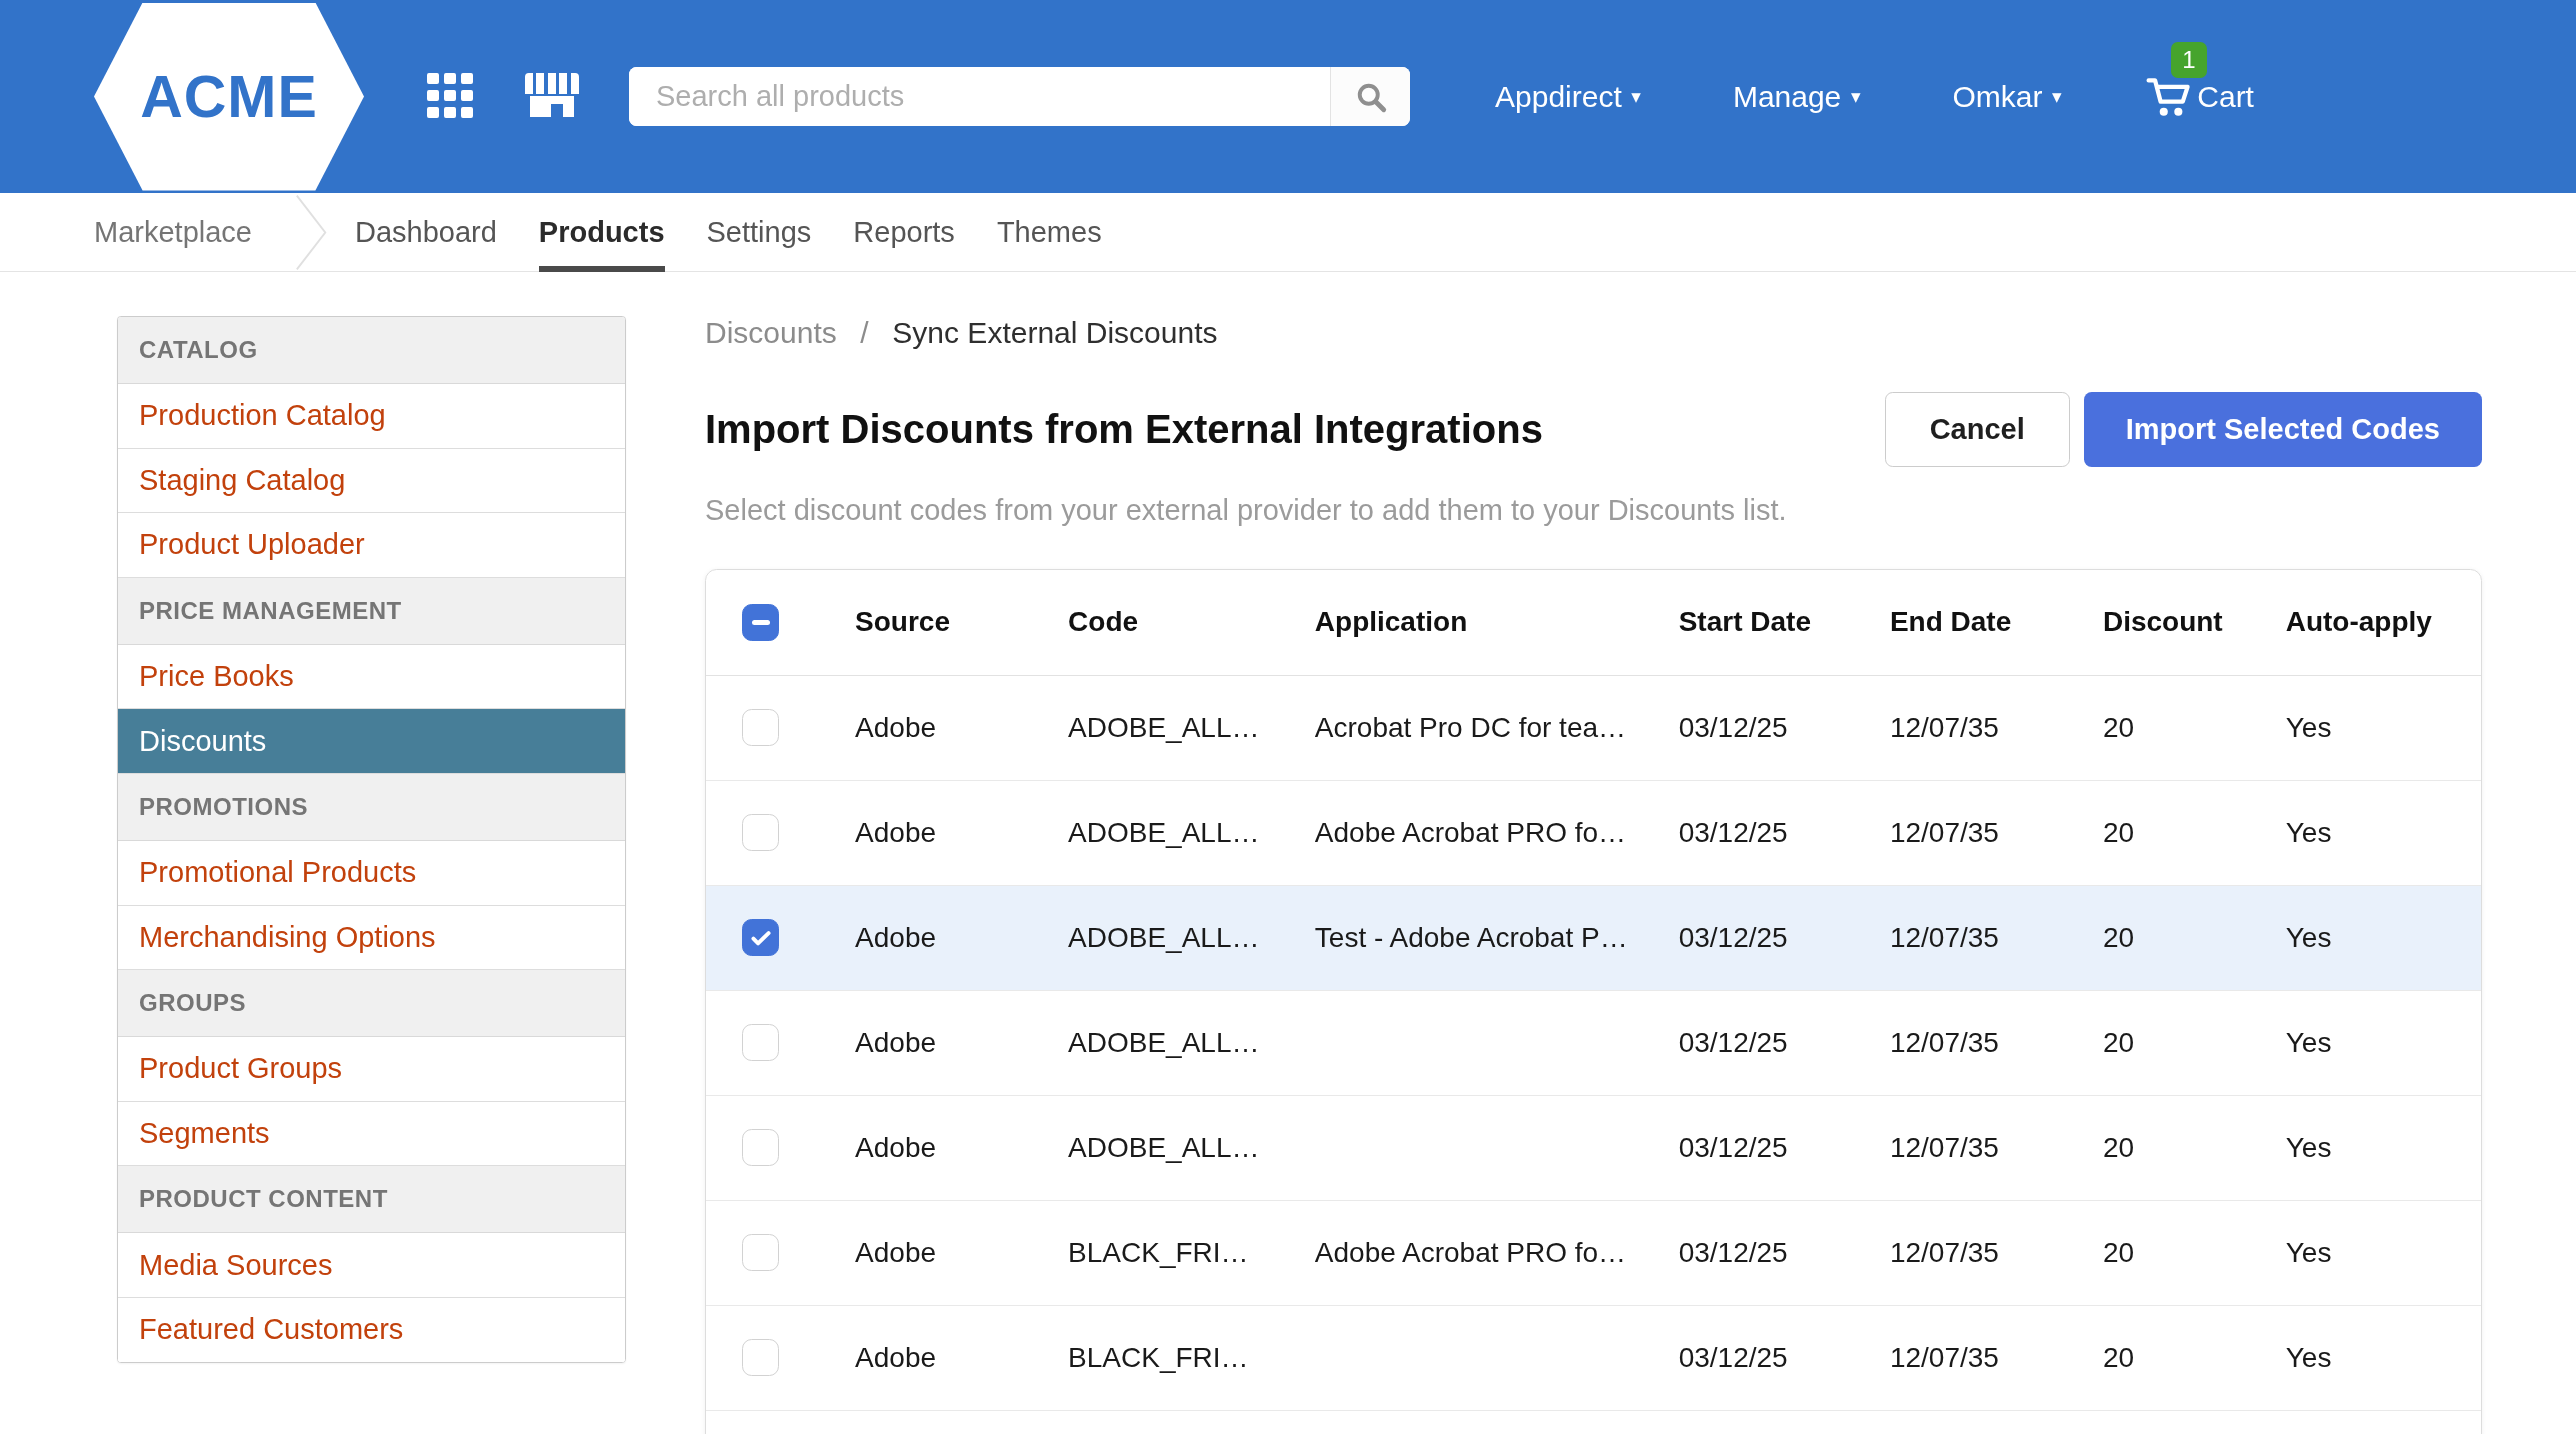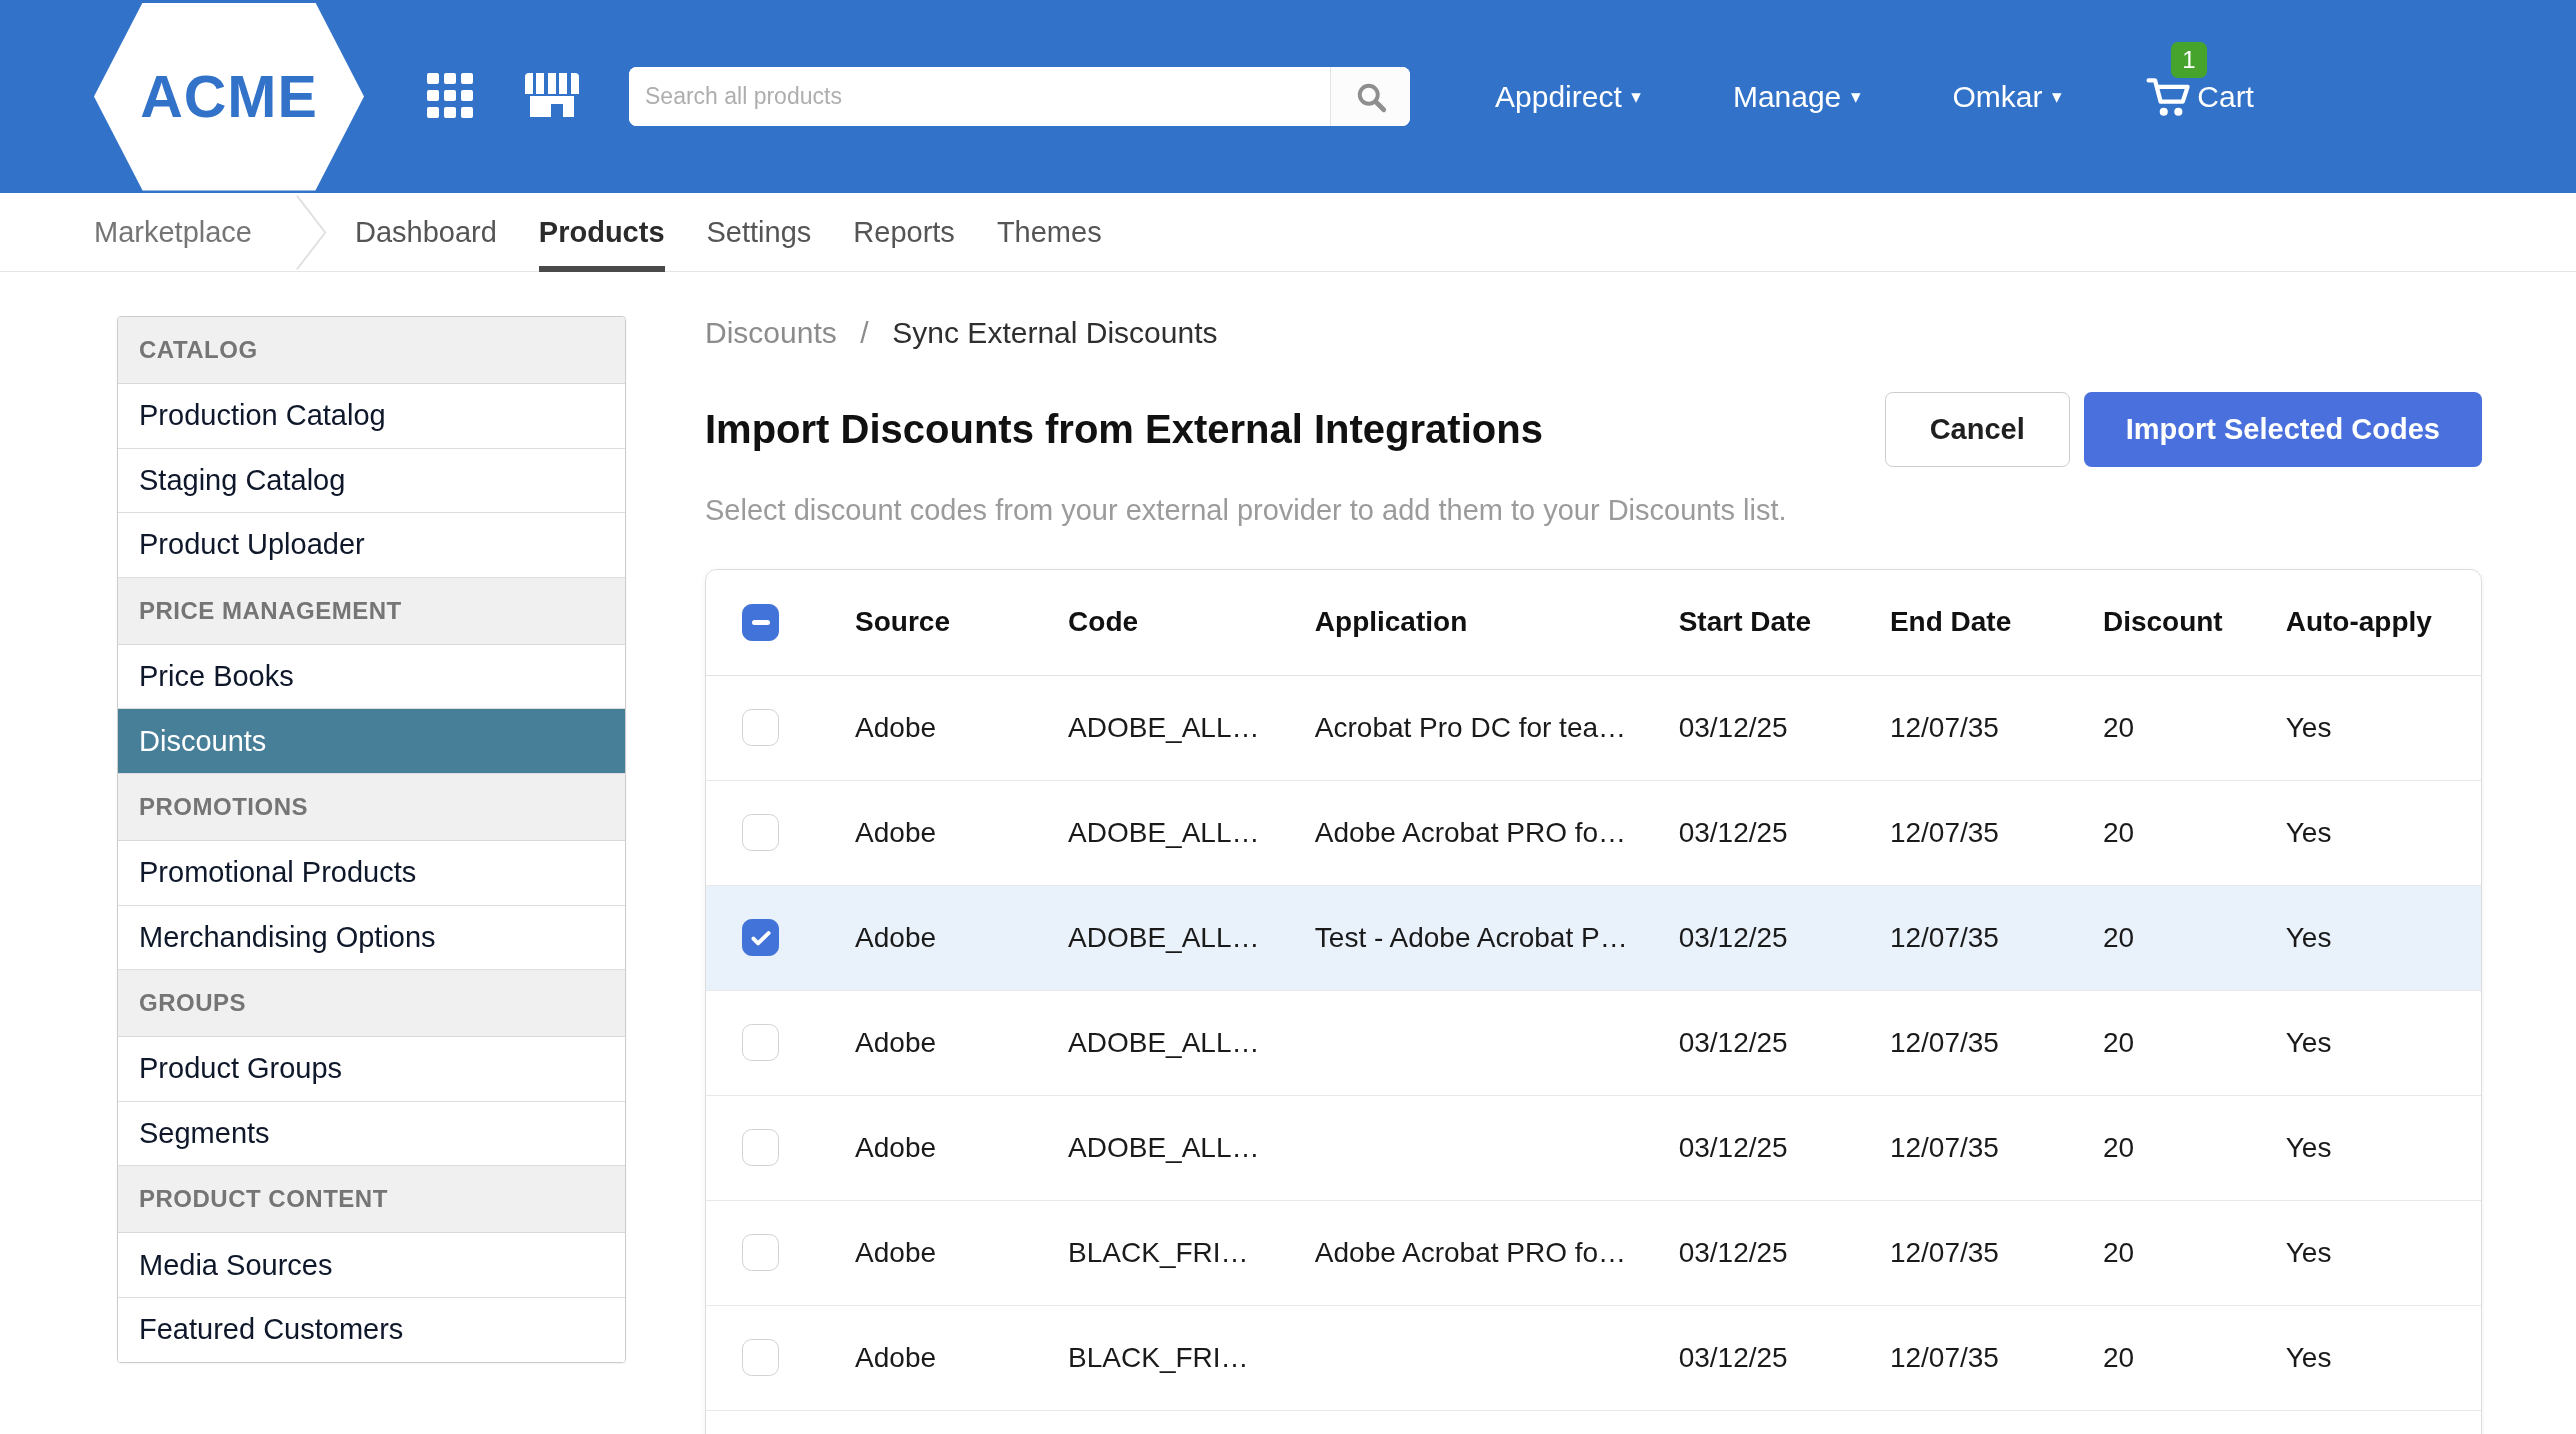--- a/index.html
+++ b/index.html
@@ -19,21 +19,21 @@
     clip-path:polygon(18% 0,82% 0,100% 50%,82% 100%,18% 100%,0 50%);cursor:pointer;}
   .logo-text{color:var(--header-blue);font-weight:bold;font-size:59px;letter-spacing:1px;}
   .grid-icon{margin-left:63px;width:48px;height:48px;display:grid;grid-template-columns:repeat(3,11.5px);grid-template-rows:repeat(3,11.5px);gap:5.7px;cursor:pointer;}
   .grid-icon i{background:#fff;border-radius:1.9px;}
   .store-icon{margin-left:50px;width:54px;height:48px;display:block;cursor:pointer;}
   .store-icon .awning{display:block;height:21px;border-radius:3.8px 3.8px 0 0;
     background:repeating-linear-gradient(90deg,#fff 0 7.7px,rgba(255,255,255,0) 7.7px 11.5px);}
   .store-icon .store-body{display:block;height:21px;margin:2.9px 4.8px 0 4.8px;background:#fff;position:relative;}
   .store-icon .store-body::after{content:"";position:absolute;left:48%;width:26%;top:38%;bottom:0;background:var(--header-blue);}
   .searchbar{margin-left:50px;width:781px;height:59px;background:#fff;border-radius:7.7px;display:flex;align-items:stretch;overflow:hidden;}
-  .searchbar input{flex:1;border:none;outline:none;padding:0 16px;font-size:23px;color:#333;}
+  .searchbar input{flex:1;border:none;outline:none;padding:0 27px;font-size:29px;color:#333;}
   .searchbar input::placeholder{color:#aeaeae;}
   .search-btn{width:80px;background:#fcfcfc;border:none;border-left:1.9px solid #e3e3e3;display:flex;align-items:center;justify-content:center;cursor:pointer;}
   .search-btn svg{width:36px;height:36px;}
   .topmenu{display:flex;align-items:center;gap:82px;margin-left:75px;color:#fff;}
   .menu-item{display:flex;align-items:center;font-size:30px;cursor:pointer;white-space:nowrap;margin-left:10px;}
   .caret{font-size:19px;margin-left:9.6px;}
   .cart{display:flex;align-items:center;gap:5.7px;font-size:30px;cursor:pointer;}
   .cart-icon-wrap{position:relative;width:48px;height:48px;display:inline-block;}
   .cart-icon-wrap svg{width:48px;height:48px;}
   .badge{position:absolute;top:-31px;right:-15.3px;min-width:36px;height:36px;background:var(--badge-green);color:#fff;
@@ -46,21 +46,21 @@
   .tabs{margin-left:25px;display:flex;gap:42px;height:79px;align-items:stretch;}
   .tab{color:#555;font-size:29px;display:flex;align-items:center;border-bottom:6.7px solid transparent;padding-top:6.7px;cursor:pointer;}
   .tab.active{color:#2b2b2b;font-weight:bold;border-bottom-color:#4a4a4a;}
 
   
   .content{display:flex;padding:44px 94px 0 117px;gap:79px;align-items:flex-start;}
 
   
   .sidebar{width:509px;border:1.9px solid #ccc;border-radius:3.8px;overflow:hidden;flex:none;box-shadow:0 1px 1.9px rgba(0,0,0,.05);}
   .sec-title{background:#f0f0f0;color:#757575;font-size:24px;font-weight:bold;letter-spacing:0.5px;padding:19px 21px;border-bottom:1px solid #d9d9d9;}
-  .side-item{background:#fff;color:#0f172a;font-size:29px;padding:15.3px 21px;border-bottom:1px solid #ddd;cursor:pointer;}
+  .side-item{background:#fff;color:#c2410c;font-size:29px;padding:15.3px 21px;border-bottom:1px solid #ddd;cursor:pointer;}
   .sec:last-child .side-item:last-child{border-bottom:none;}
   .side-item.selected{background:var(--selected-item-teal);color:#fff;}
 
   
   .main{flex:1;min-width:0;}
   .crumbs{font-size:30px;}
   .crumb-parent{color:#8c8c8c;cursor:pointer;}
   .crumb-sep{color:#8c8c8c;margin:0 15.3px;}
   .crumb-cur{color:#2f2f2f;}
   .title-row{display:flex;align-items:center;margin-top:42px;}

